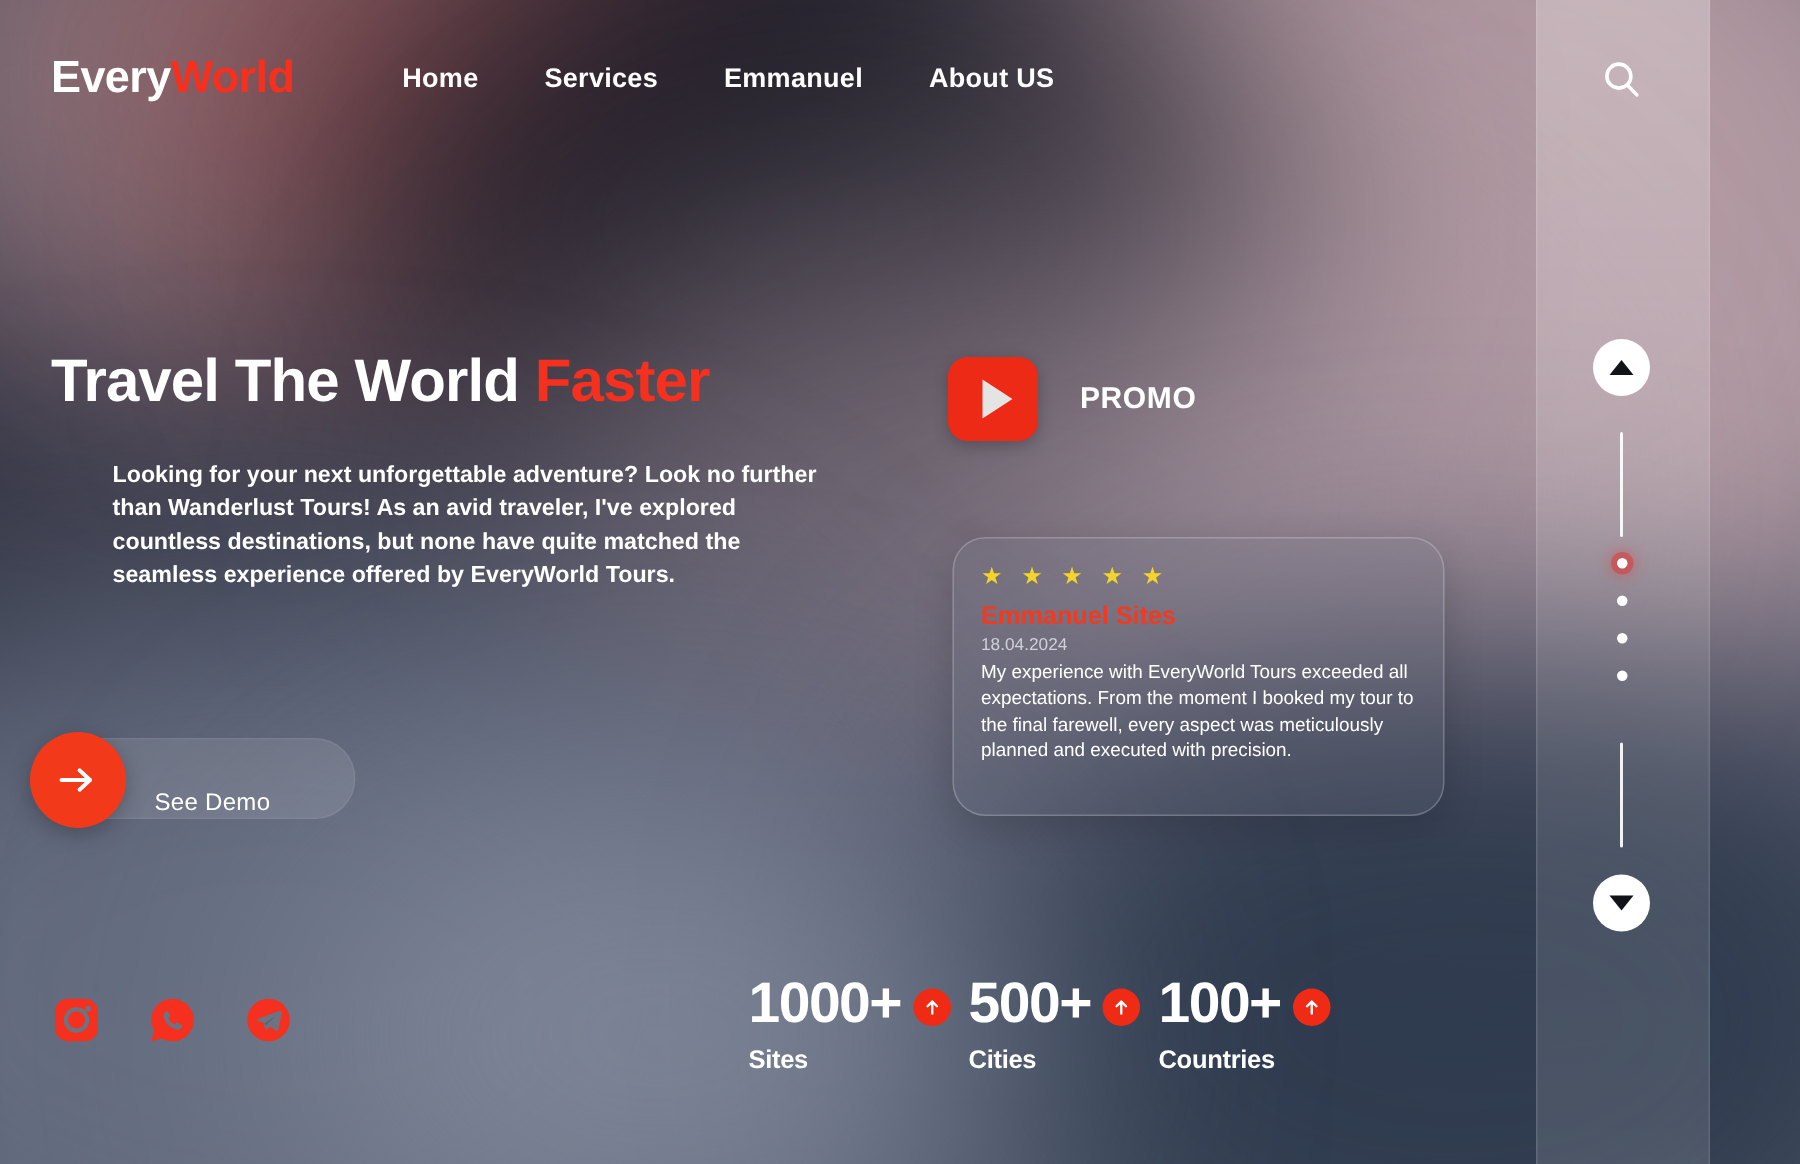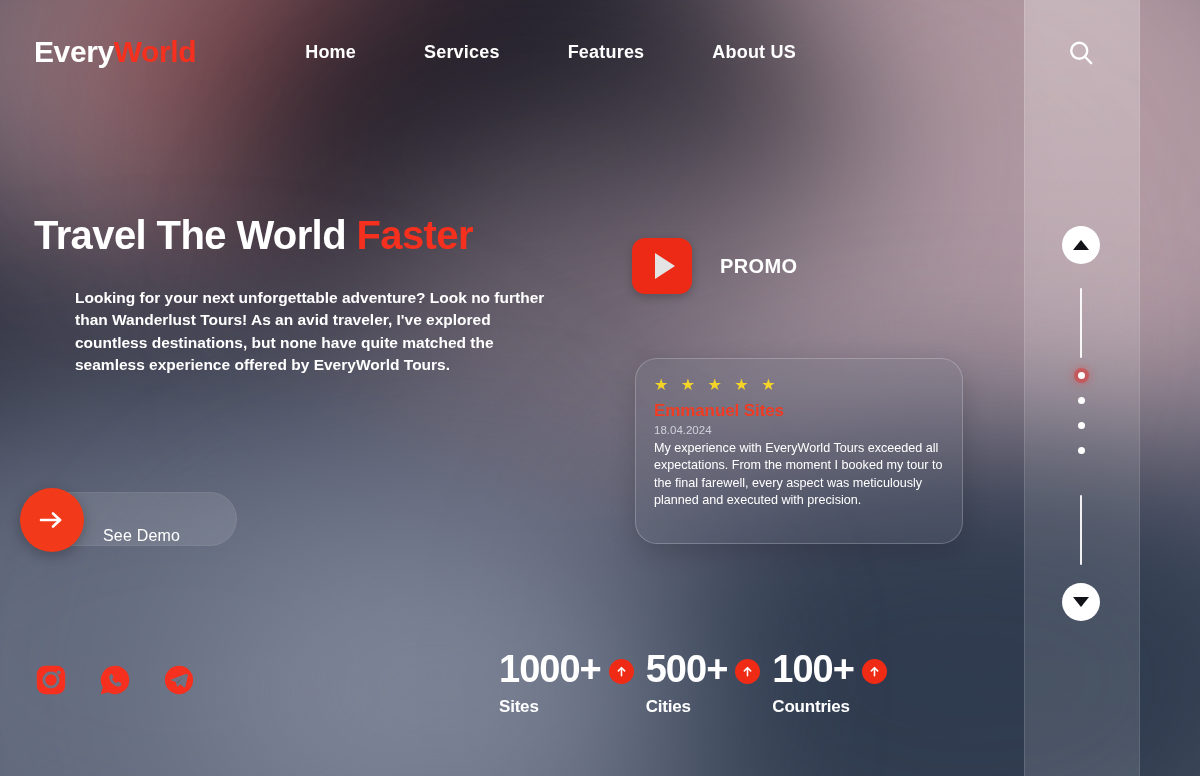--- a/index.html
+++ b/index.html
@@ -89,38 +89,38 @@
     letter-spacing: -0.4px;
     white-space: nowrap;
     cursor: pointer;
   }
   .logo .a { color: #ffffff; }
   .logo .b { color: #f5301e; }
 
   .nav {
     display: flex;
     align-items: center;
-    gap: 68px;
-    margin-left: 109px;
+    gap: 44px;
+    margin-left: 72px;
   }
   .nav a {
     color: #ffffff;
     font-size: 18px;
     font-weight: 700;
     letter-spacing: 0.2px;
     text-decoration: none;
     white-space: nowrap;
     cursor: pointer;
   }
 
   
   .hero {
     position: absolute;
     left: 34px;
-    top: 213px;
+    top: 232px;
     width: 500px;
     z-index: 5;
   }
   .hero-title {
     font-size: 40px;
     font-weight: 700;
     color: #ffffff;
     letter-spacing: -0.6px;
     white-space: nowrap;
     line-height: 1.1;
@@ -403,21 +403,21 @@
     <div class="bg-blob blob-h"></div>
   </div>
 
   <div class="header">
     <div class="logo">
       <span class="a">Every</span><span class="b">World</span>
     </div>
     <nav class="nav">
       <a href="#">Home</a>
       <a href="#">Services</a>
-      <a href="#">Features</a>
+      <a href="#">Emmanuel</a>
       <a href="#">About US</a>
     </nav>
   </div>
 
   <div class="hero">
     <h1 class="hero-title"><span>Travel The World </span><span class="accent">Faster</span></h1>
     <p class="hero-text">Looking for your next unforgettable adventure? Look no further than Wanderlust Tours! As an avid traveler, I've explored countless destinations, but none have quite matched the seamless experience offered by EveryWorld Tours.</p>
   </div>
 
   <div class="demo-btn">

